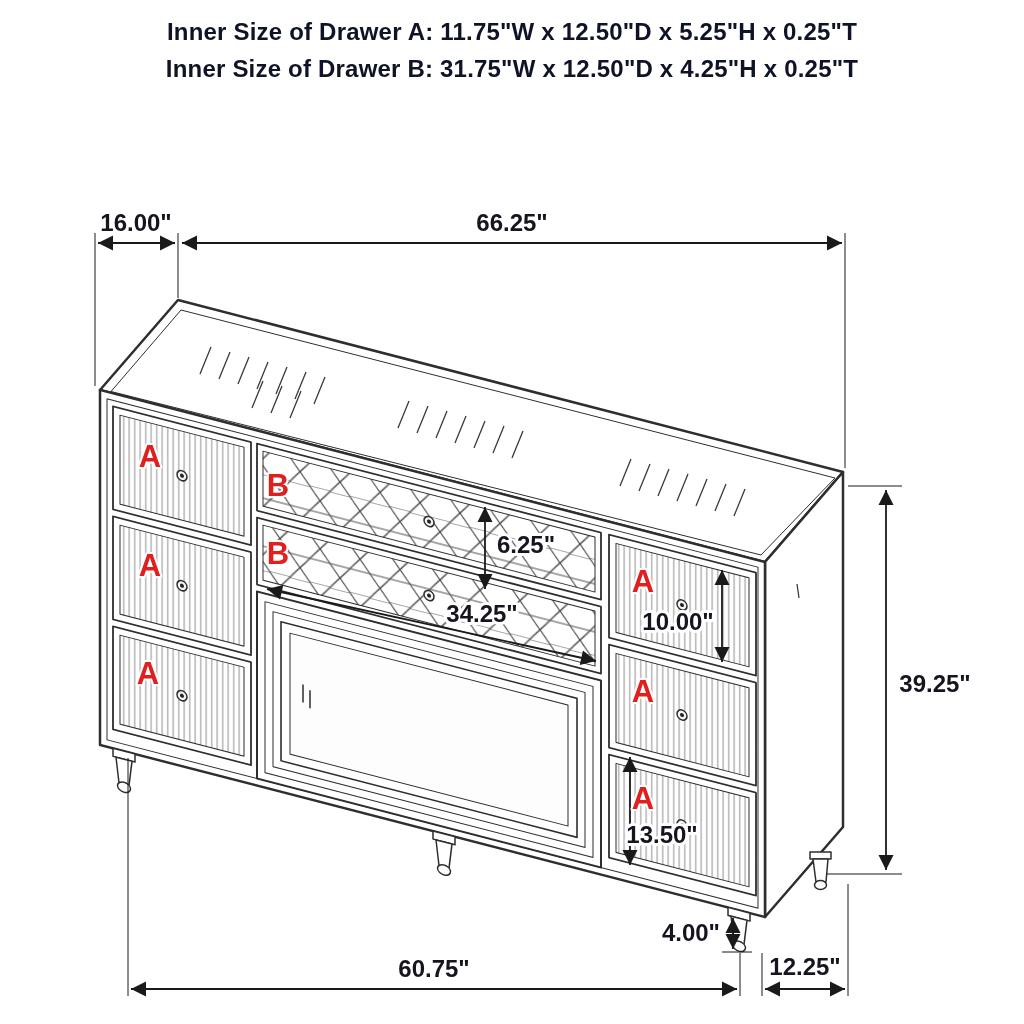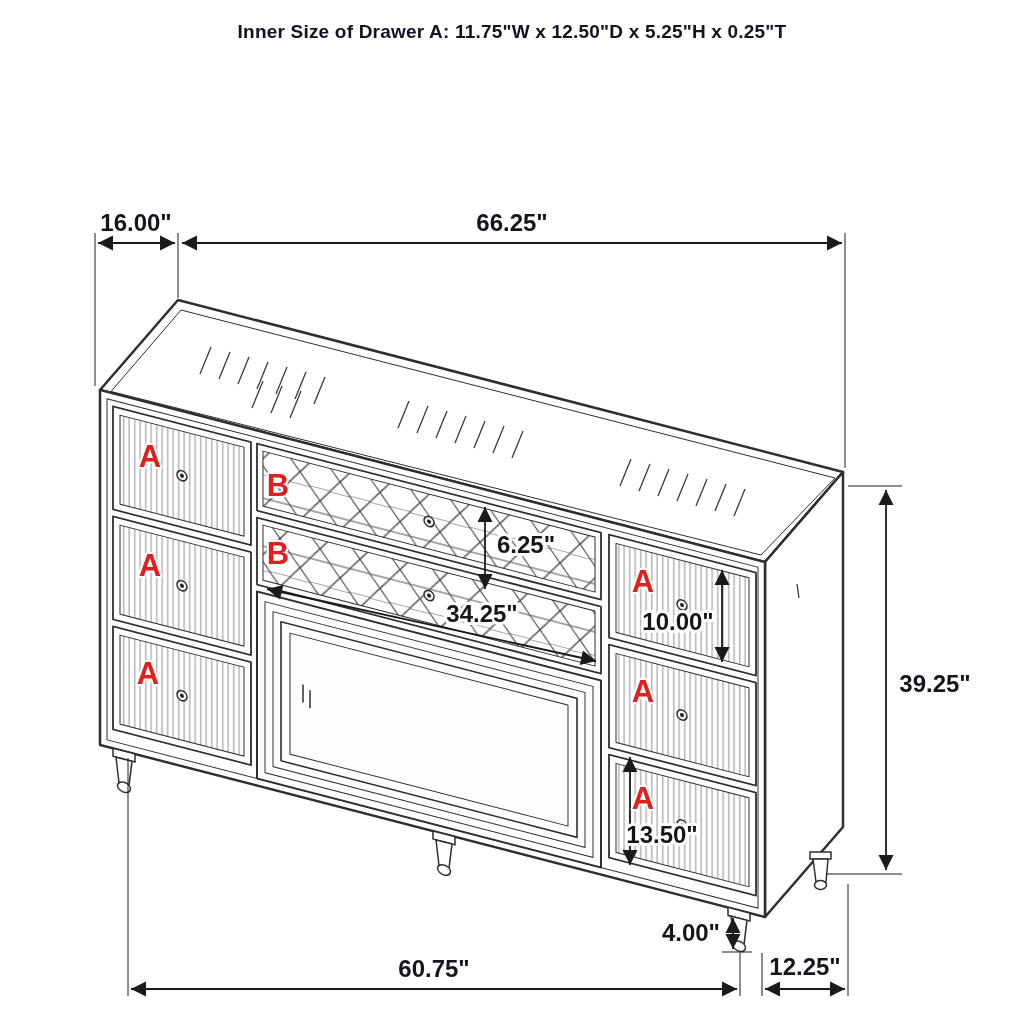--- a/index.html
+++ b/index.html
@@ -1,32 +1,33 @@
 <!DOCTYPE html>
 <html><head>
 <meta charset="utf-8">
 <style>
   * { margin:0; padding:0; box-sizing:border-box; }
   html,body { width:1024px; height:1024px; background:#ffffff; font-family:"Liberation Sans",sans-serif; }
   .page { position:relative; width:1024px; height:1024px; background:#ffffff; overflow:hidden; }
   .title-block { position:absolute; top:13px; left:0; width:100%; text-align:center;
-                 font-weight:bold; font-size:19px; line-height:37px; color:#0e1326; letter-spacing:0.2px; }
+                 font-weight:bold; font-size:24px; line-height:37px; color:#0e1326; letter-spacing:0.2px; }
   svg { position:absolute; left:0; top:0; }
   text.dim { font-family:"Liberation Sans",sans-serif; font-weight:bold; font-size:24px;
              fill:#15151f; stroke:#ffffff; stroke-width:6px; paint-order:stroke; stroke-linejoin:round; }
   text.letter { font-family:"Liberation Sans",sans-serif; font-weight:bold; font-size:31px;
                 stroke:#ffffff; stroke-width:4px; paint-order:stroke; stroke-linejoin:round; }
 </style>
 </head>
 <body>
 
 <div class="page">
 
   <div class="title-block">
     <div>Inner Size of Drawer A: 11.75"W x 12.50"D x 5.25"H x 0.25"T</div>
+    <div>Inner Size of Drawer B: 31.75"W x 12.50"D x 4.25"H x 0.25"T</div>
   </div>
 
   <svg width="1024" height="1024" viewBox="0 0 1024 1024">
     <defs>
       <marker id="arr" viewBox="0 0 12 12" refX="11" refY="6" markerWidth="10" markerHeight="10" orient="auto-start-reverse">
         <path d="M1,1 L11,6 L1,11 Z" fill="#1a1a1a" stroke="none"></path>
       </marker>
       <pattern id="flute" width="5.5" height="10" patternUnits="userSpaceOnUse">
         <path d="M2.7,0 V10" stroke="#8f8f8f" stroke-width="1" fill="none"></path>
       </pattern>

